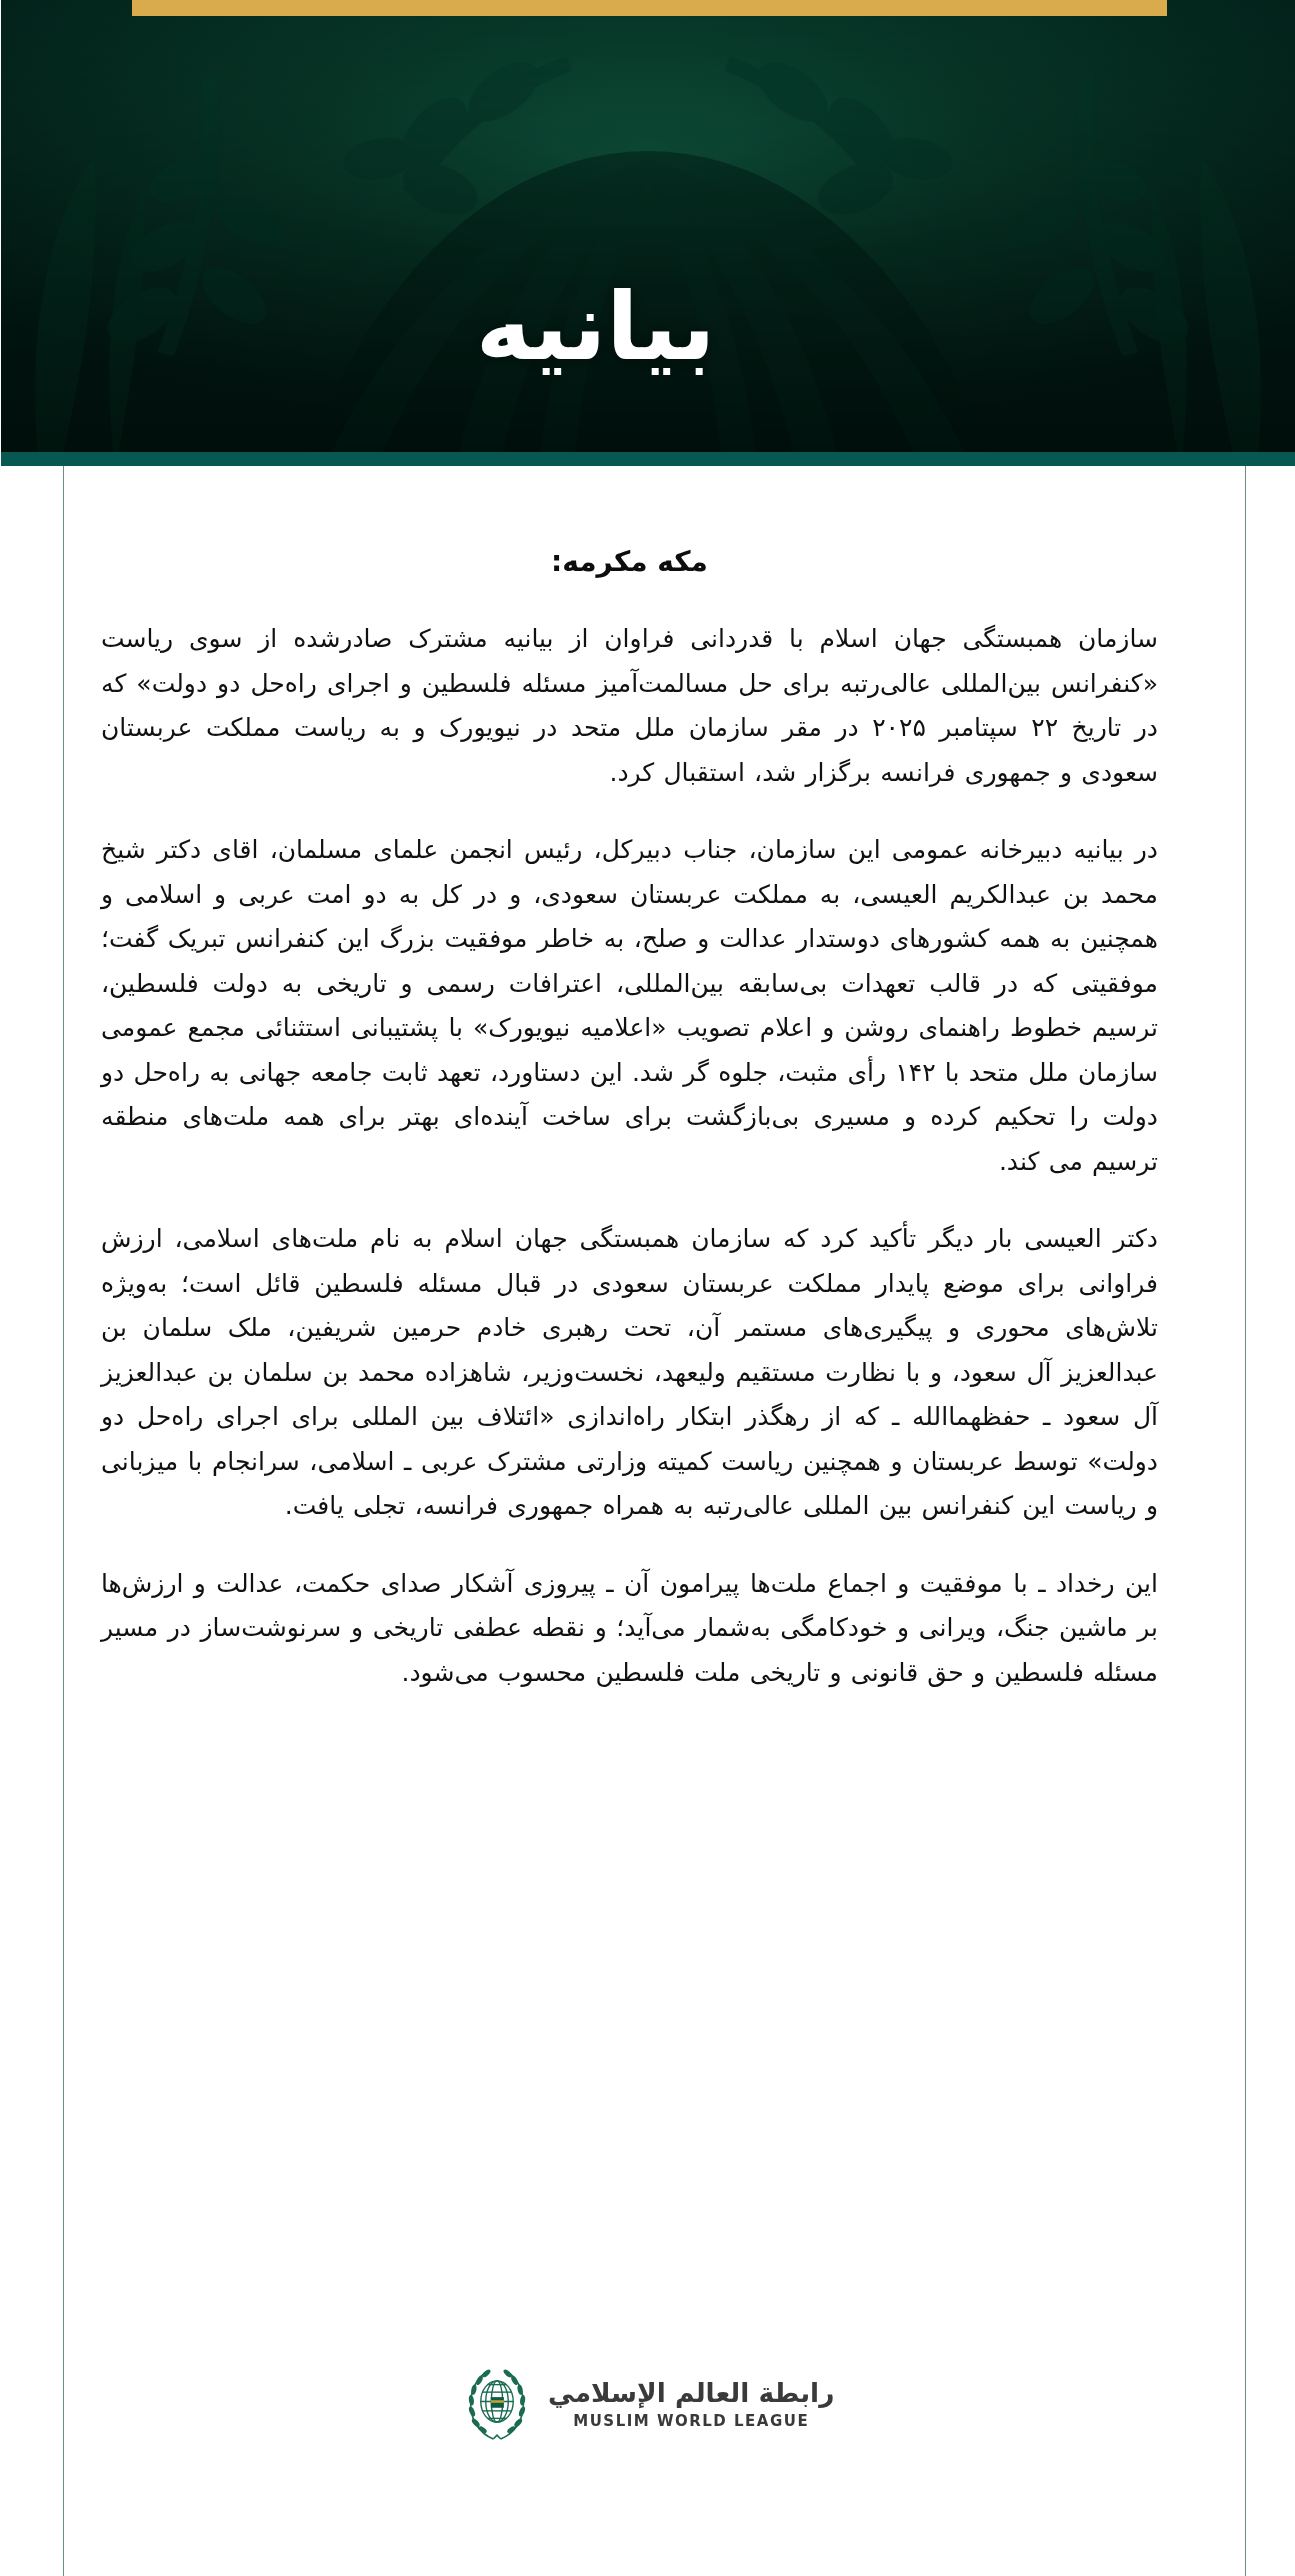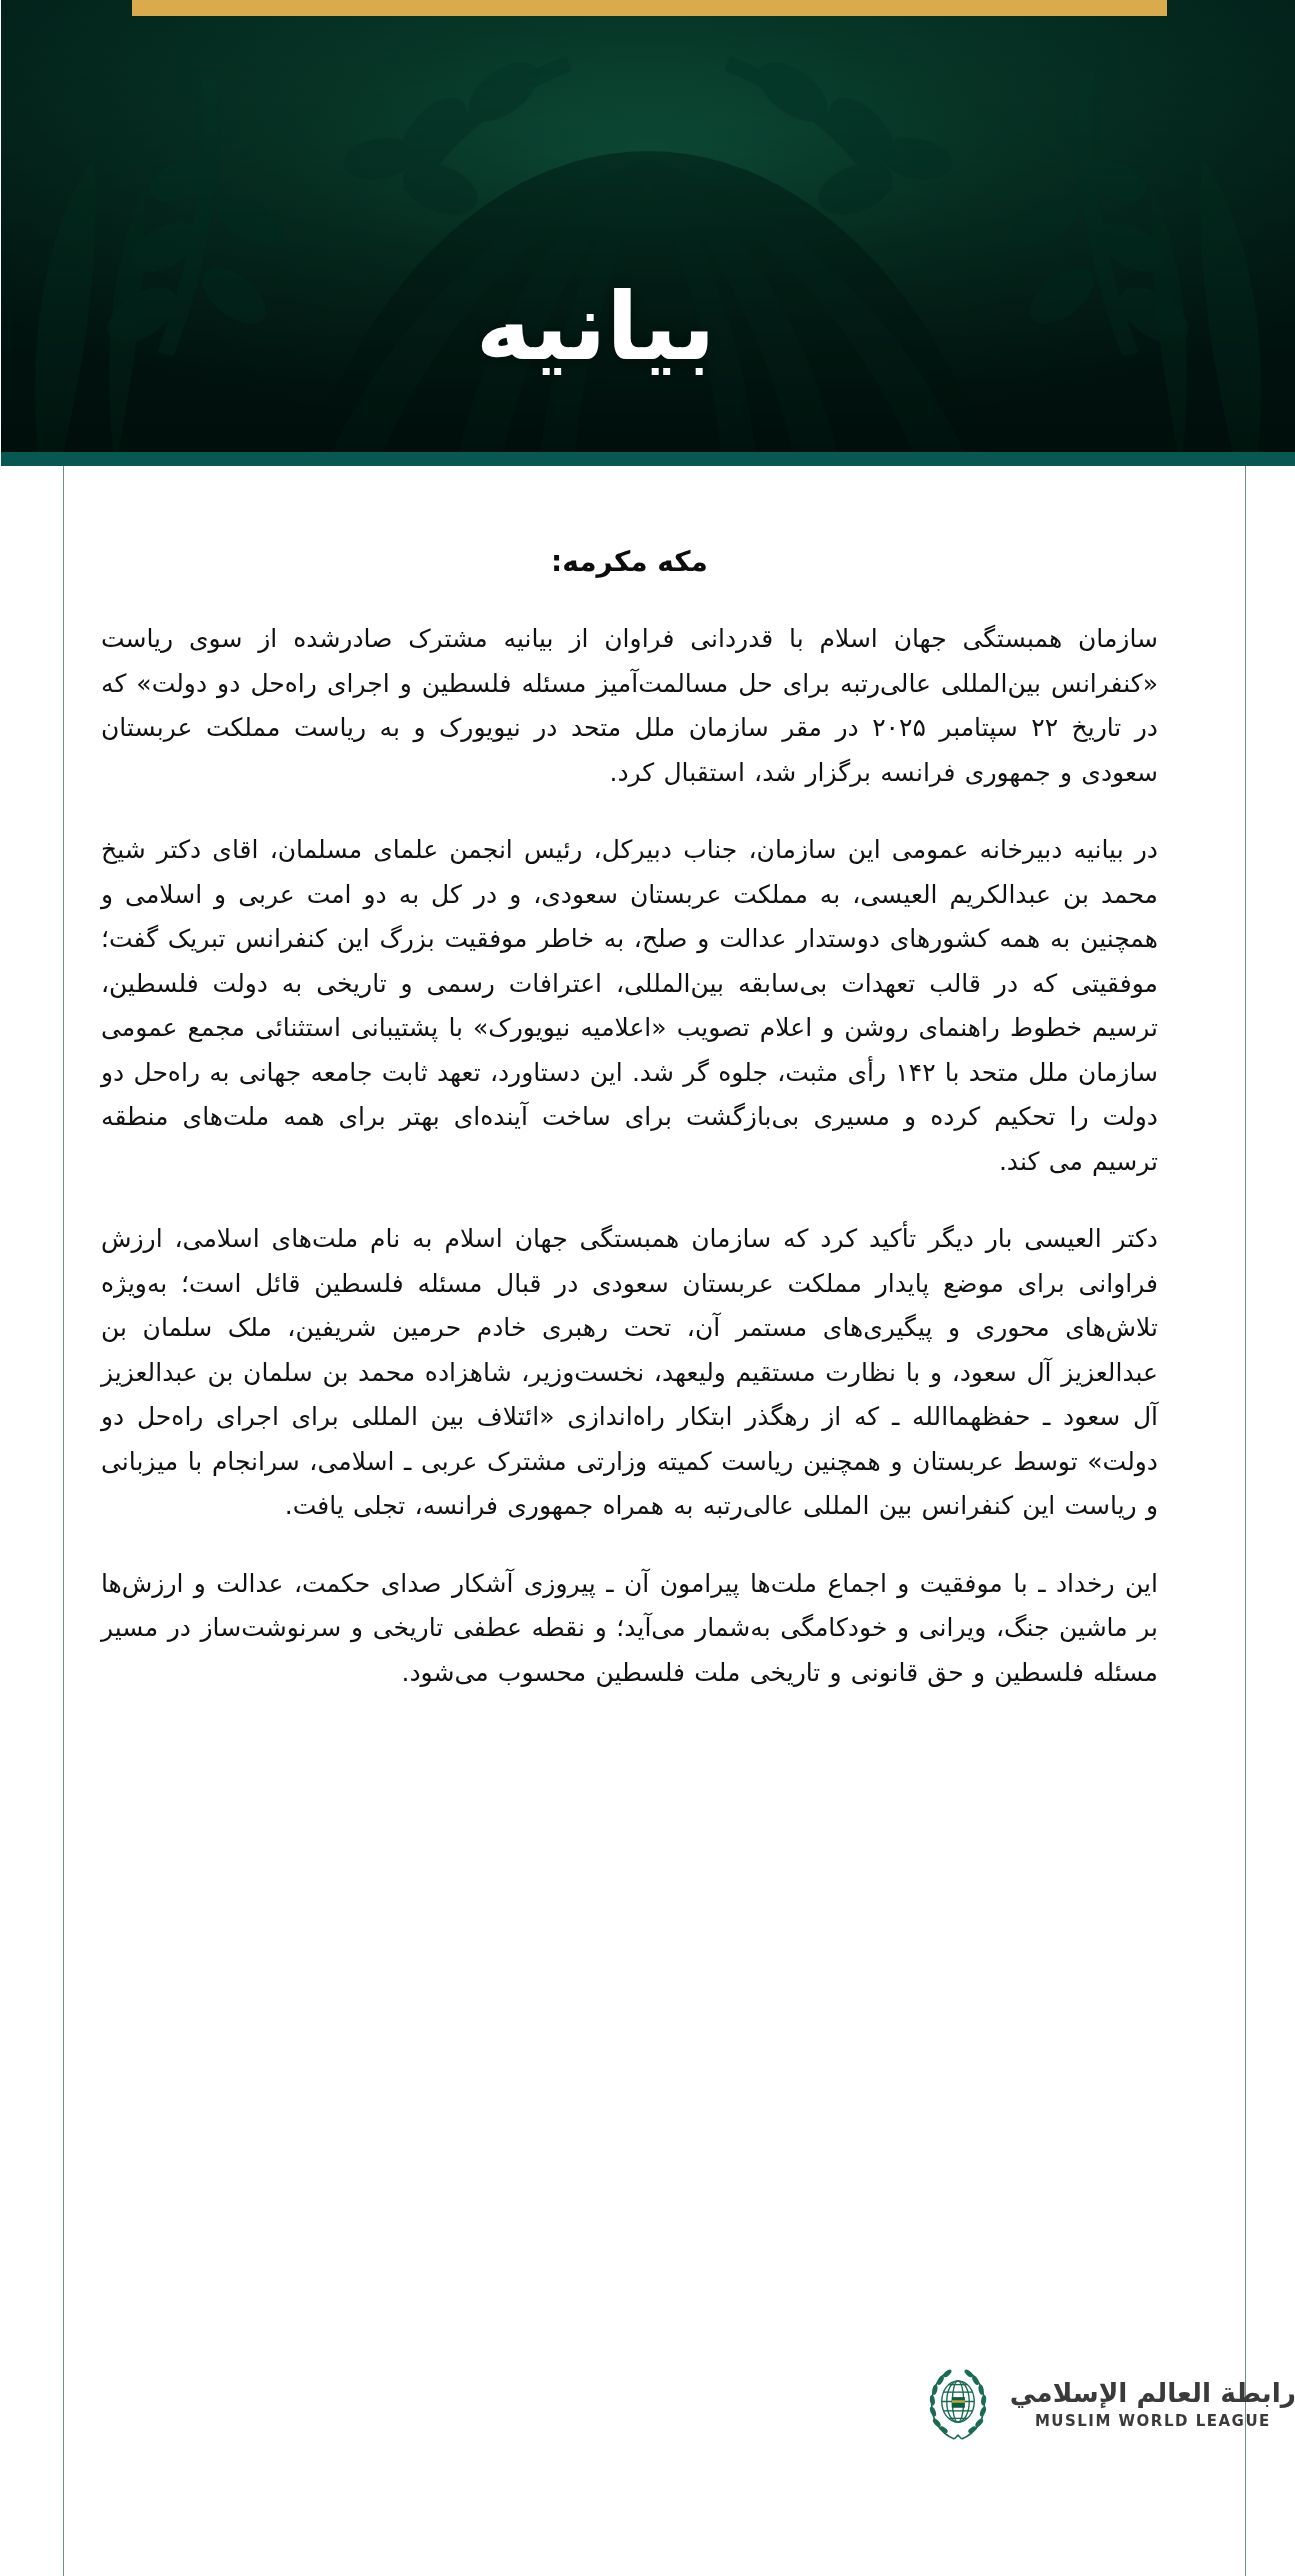--- a/index.html
+++ b/index.html
@@ -118,20 +118,21 @@
   .para:last-of-type { margin-bottom: 0; }
 
   
   .footer-logo {
     position: absolute;
     left: 0;
     top: 2365px;
     width: 1296px;
     display: flex;
     align-items: center;
+    justify-content: center;
     gap: 16.4px;
     direction: rtl;
   }
   .logo-words {
     display: flex;
     flex-direction: column;
     align-items: center;
     gap: 5px;
   }
   .logo-arabic {

